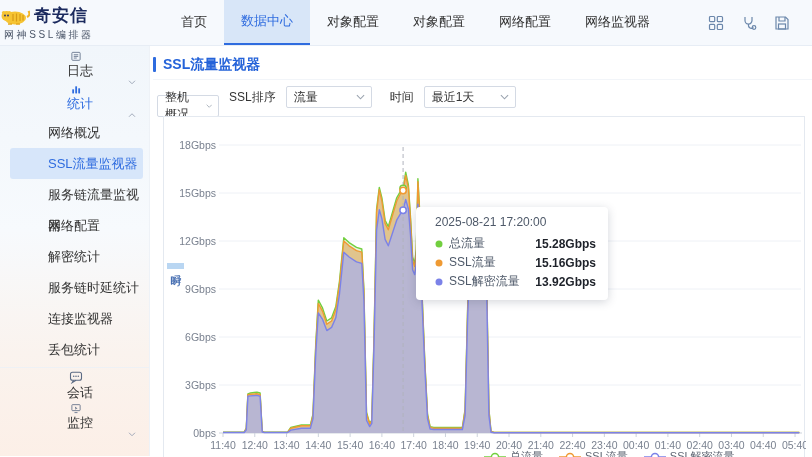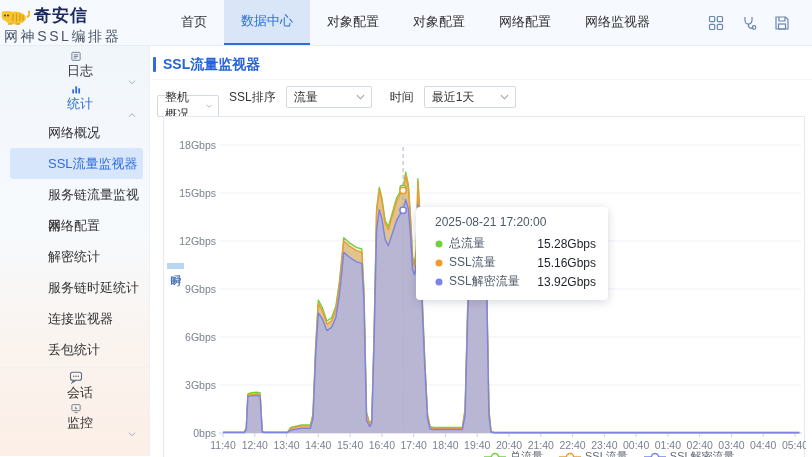--- a/index.html
+++ b/index.html
@@ -7,21 +7,21 @@
   body { font-family:"Liberation Sans","DejaVu Sans",sans-serif; }
   .app { position:relative; width:812px; height:457px; background:#fff; overflow:hidden;
          font-size:13px; color:#333; }
 
   
   .navbar { height:46px; background:#f6f9fd; border-bottom:1px solid #e7edf5;
             display:flex; align-items:stretch; }
   .logo { width:152px; padding:4px 0 0 0; cursor:pointer; }
   .logo-row { display:flex; align-items:center; gap:4px; }
   .brand { font-size:17px; font-weight:bold; color:#1b2a5e; letter-spacing:1px; }
-  .logo-sub { font-size:14px; color:#4a5568; letter-spacing:2.6px; margin:1px 0 16px 4px; white-space:nowrap; }
+  .logo-sub { font-size:10px; color:#4a5568; letter-spacing:2.6px; margin:1px 0 16px 4px; white-space:nowrap; }
   .nav-items { display:flex; align-items:stretch; margin-left:12px; }
   .nav-item { padding:0 17px; line-height:44px; font-size:13px; color:#333; cursor:pointer; }
   .nav-item.active { background:#d8e6f8; color:#2f6cdf; border-bottom:2px solid #2f6cdf; line-height:42px; }
   .nav-right { margin-left:auto; display:flex; align-items:center; gap:17px; padding-right:22px; }
   .nav-icon { width:16px; height:16px; cursor:pointer; display:block; }
 
   
   .body-row { display:flex; height:410px; }
   .sidebar { width:150px; flex:0 0 150px; padding-top:5px;
              background:linear-gradient(180deg,#f1f6fb 0%,#f7fafd 45%,#faf3ee 75%,#fcefe7 100%);
@@ -54,21 +54,21 @@
   .y-axis-name { position:absolute; left:3px; top:146px; writing-mode:vertical-rl;
                  font-size:11px; color:#3c66ad; background:#b9d6f2; padding:2px 1px; letter-spacing:1px; }
   #chart-svg { position:absolute; left:0; top:0; }
 
   .tooltip { position:absolute; left:252px; top:90px; width:192px; background:#fff;
              border-radius:4px; box-shadow:0 2px 10px rgba(60,70,90,.22); padding:8px 12px 9px 19px;
              font-size:12px; z-index:5; }
   .tt-time { color:#4e5969; margin-bottom:5px; }
   .tt-row { display:flex; align-items:center; gap:6px; height:19px; }
   .tt-label { color:#4e5969; }
-  .tt-val { margin-left:auto; font-weight:normal; color:#1d2129; }
+  .tt-val { margin-left:auto; font-weight:bold; color:#1d2129; }
 
   .legend { position:absolute; left:320px; bottom:3px; display:flex; gap:16px; align-items:center;
             font-size:11px; color:#5f6673; }
   .legend-item { display:flex; align-items:center; gap:4px; cursor:pointer; }
 </style>
 </head>
 <body>
 
 <div class="app">
 

